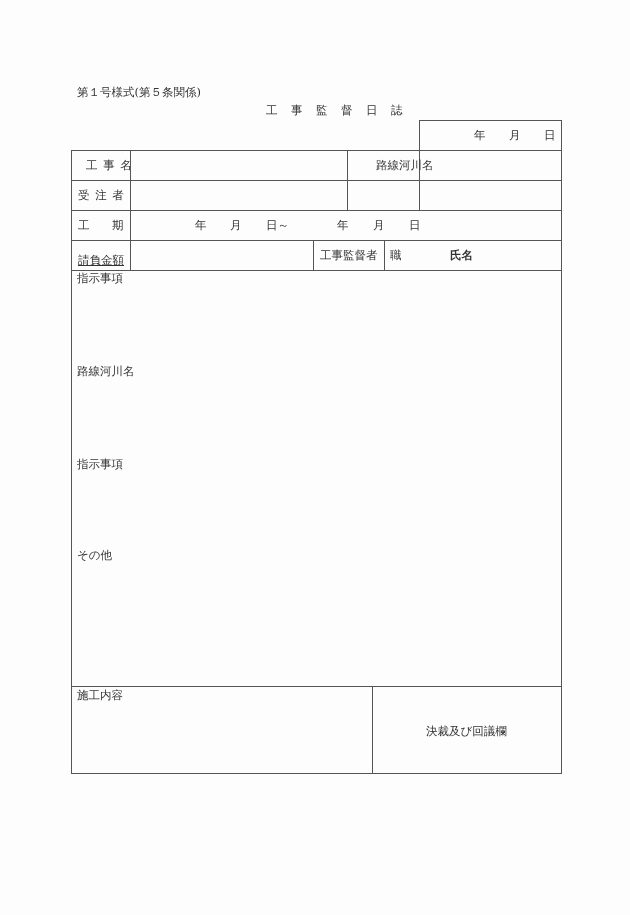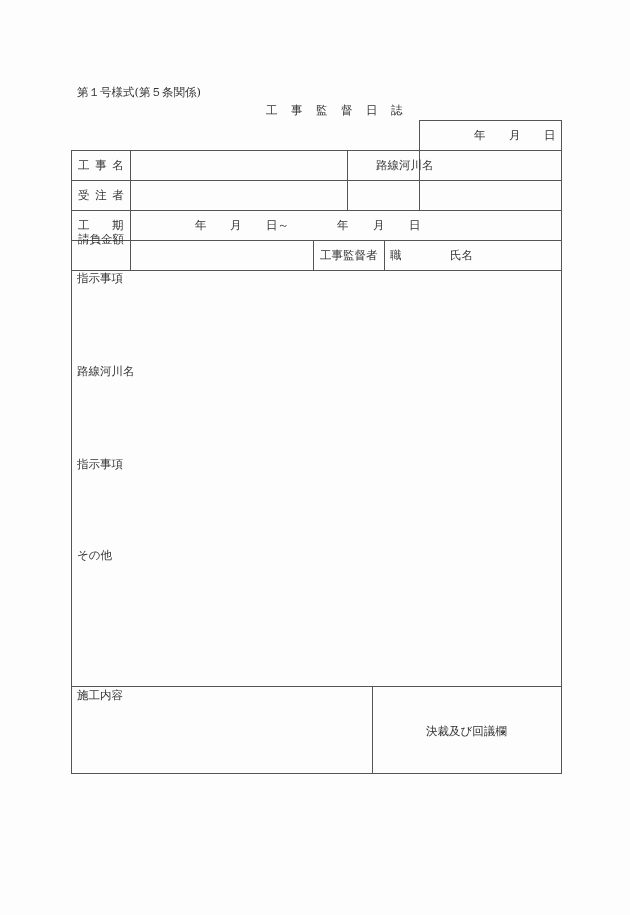--- a/index.html
+++ b/index.html
@@ -40,46 +40,46 @@
 <div class="line-v" style="left:130px;top:150px;height:120px;"></div>
 
 <div class="line-v" style="left:347px;top:150px;height:60px;"></div>
 <div class="line-v" style="left:419px;top:150px;height:60px;"></div>
 
 <div class="line-v" style="left:313px;top:240px;height:30px;"></div>
 <div class="line-v" style="left:384px;top:240px;height:30px;"></div>
 
 <div class="line-v" style="left:372px;top:686px;height:87px;"></div>
 
-<div class="txt" style="left:78px;top:158px;letter-spacing:1px;">工 事 名</div>
+<div class="txt" style="left:86px;top:158px;letter-spacing:1px;">工 事 名</div>
 <div class="cell" style="left:131px;top:151px;width:216px;height:29px;"></div>
 <div class="txt" style="left:353px;top:158px;padding-left:23px;">路線河川名</div>
 <div class="cell" style="left:420px;top:151px;width:141px;height:29px;"></div>
 
 <div class="txt" style="left:78px;top:188px;letter-spacing:1px;">受 注 者</div>
 <div class="cell" style="left:131px;top:181px;width:216px;height:29px;"></div>
 <div class="cell" style="left:348px;top:181px;width:71px;height:29px;"></div>
 <div class="cell" style="left:420px;top:181px;width:141px;height:29px;"></div>
 
 <div class="txt" style="left:78px;top:218px;">工</div>
 <div class="txt" style="left:112px;top:218px;">期</div>
 <div class="cell" style="left:131px;top:211px;width:430px;height:29px;"></div>
 <div class="txt" style="left:195px;top:218px;">年</div>
 <div class="txt" style="left:230px;top:218px;">月</div>
 <div class="txt" style="left:266px;top:218px;">日～</div>
 <div class="txt" style="left:337px;top:218px;">年</div>
 <div class="txt" style="left:373px;top:218px;">月</div>
 <div class="txt" style="left:409px;top:218px;">日</div>
 
-<div class="txt" style="left:78px;top:232px;">請負金額</div>
+<div class="txt" style="left:78px;top:253px;text-decoration:underline;">請負金額</div>
 <div class="cell" style="left:131px;top:241px;width:182px;height:29px;"></div>
 <div class="txt" style="left:320px;top:248px;">工事監督者</div>
 <div class="cell" style="left:385px;top:241px;width:176px;height:29px;"></div>
 <div class="txt" style="left:390px;top:248px;">職</div>
-<div class="txt" style="left:450px;top:248px;">氏名</div>
+<div class="txt" style="left:450px;top:248px;font-weight:bold;">氏名</div>
 
 <div class="cell" style="left:72px;top:271px;width:489px;height:415px;"></div>
 <div class="txt" style="left:77px;top:271px;">指示事項</div>
 <div class="txt" style="left:77px;top:364px;">路線河川名</div>
 <div class="txt" style="left:77px;top:457px;">指示事項</div>
 <div class="txt" style="left:77px;top:548px;">その他</div>
 
 <div class="cell" style="left:72px;top:687px;width:300px;height:86px;"></div>
 <div class="txt" style="left:77px;top:688px;">施工内容</div>
 <div class="cell" style="left:373px;top:687px;width:188px;height:86px;"></div>

